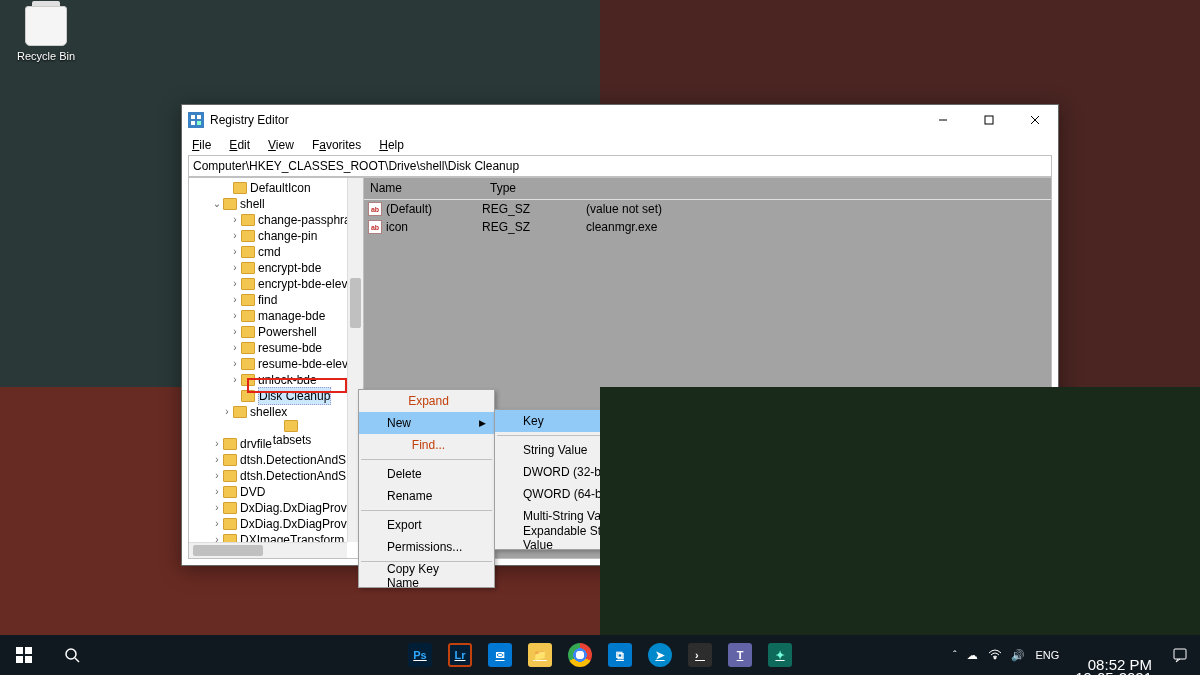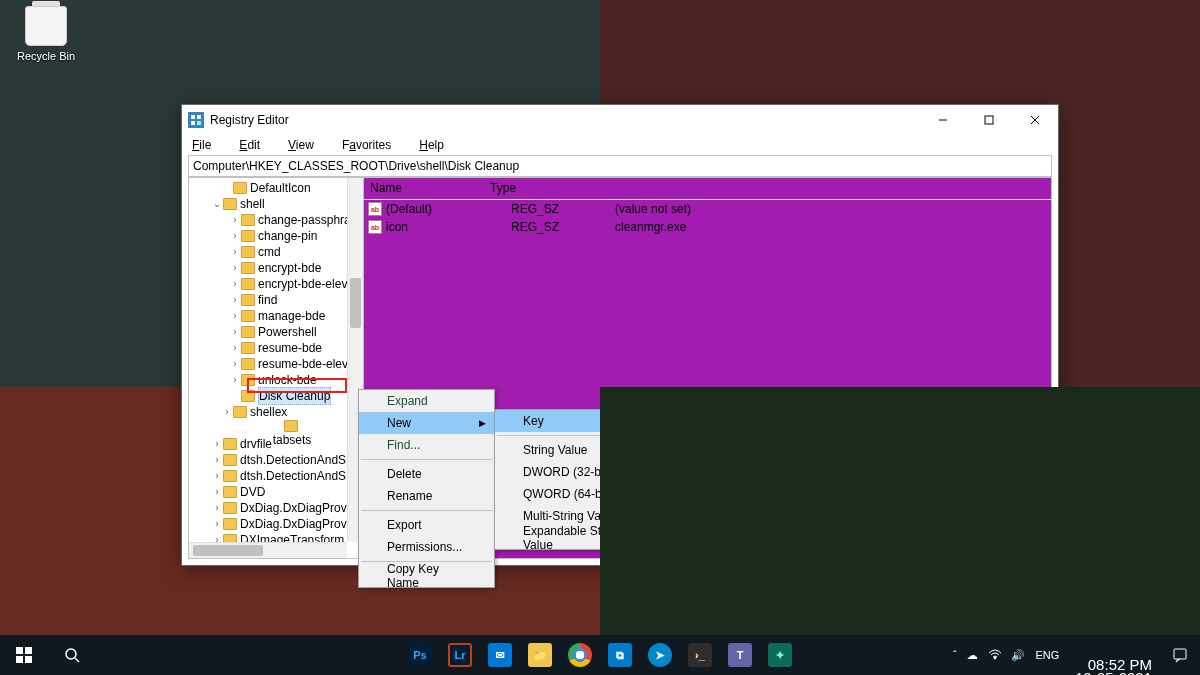--- a/index.html
+++ b/index.html
@@ -19,63 +19,63 @@
 .desktop-icon .bin::before { content:""; position:absolute; top:-6px; left:6px; right:6px; height:5px; background:#e0e0e0; border-radius:2px 2px 0 0; }
 .desktop-icon .label { font-size: 11px; text-shadow: 0 1px 2px #000; }
 
 .window { position:absolute; top:104px; left:181px; width:878px; height:462px; background:#fff; border:1px solid #666; box-shadow:0 4px 20px rgba(0,0,0,.4); display:flex; flex-direction:column; }
 .titlebar { height:30px; display:flex; align-items:center; padding:0 0 0 6px; background:#fff; }
 .titlebar .appicon { width:16px; height:16px; background:#3b82c4; margin-right:6px; display:inline-flex; align-items:center; justify-content:center; }
 .titlebar .appicon svg { width:12px; height:12px; }
 .titlebar .title { flex:1; font-size:12px; }
 .titlebar .winbtn { width:46px; height:30px; display:flex; align-items:center; justify-content:center; }
 
-.menubar { height:20px; display:flex; align-items:center; gap:16px; padding:0 4px; border-bottom:1px solid transparent; }
+.menubar { height:20px; display:flex; align-items:center; gap:6px; padding:0 4px; border-bottom:1px solid transparent; }
 .menubar span { padding:2px 6px; font-size:12px; }
 .menubar span u { text-decoration:underline; }
 
 .addressbar { height:22px; border:1px solid #c0c0c0; margin:0 6px; padding:2px 4px; font-size:12px; display:flex; align-items:center; }
 
 .content { flex:1; display:flex; margin:0 6px 6px; border:1px solid #c0c0c0; overflow:hidden; }
 
 .tree-pane { width:175px; border-right:1px solid #c0c0c0; position:relative; overflow:hidden; background:#fff; }
 .tree { padding:2px 0 0 0; font-size:12px; line-height:16px; position:relative; }
 .tree-row { height:16px; display:flex; align-items:center; white-space:nowrap; padding-left:0; }
 .tree-row .exp { width:12px; text-align:center; color:#666; font-size:10px; }
 .tree-row .folder { width:14px; height:12px; background:#f3c74f; border:1px solid #d4a030; border-radius:1px; margin-right:3px; flex-shrink:0; }
 .tree-row .txt { }
 .tree-row.sel .txt { background:#cce8ff; border:1px dotted #99c; }
 .vscroll { position:absolute; top:0; right:0; width:16px; bottom:16px; background:#f0f0f0; border-left:1px solid #ddd; }
 .vscroll .thumb { position:absolute; left:2px; right:2px; top:100px; height:50px; background:#c0c0c0; border-radius:2px; }
 .hscroll { position:absolute; left:0; right:16px; bottom:0; height:16px; background:#f0f0f0; border-top:1px solid #ddd; }
 .hscroll .thumb { position:absolute; top:2px; bottom:2px; left:4px; width:70px; background:#c0c0c0; border-radius:2px; }
 
-.list-pane { flex:1; background:#a21caf; position:relative; }
+.list-pane { flex:1; background:#a3a3a3; position:relative; }
 .list-header { height:22px; display:flex; border-bottom:1px solid #e0e0e0; }
 .list-header .col { padding:3px 6px; font-size:12px; }
 .col-name { width:120px; } .col-type { width:104px; } .col-data { flex:1; }
 .list-row { height:18px; display:flex; align-items:center; }
 .list-row .valicon { width:14px; height:14px; margin:0 4px; border:1px solid #b08080; background:#fff; display:flex; align-items:center; justify-content:center; font-size:7px; color:#c03030; font-weight:bold; }
 .list-row .n { width:96px; }
-.list-row .t { width:104px;margin-left:29px; }
+.list-row .t { width:104px; }
 .list-row .d { }
 
 .red-box { position:absolute; border:2px solid #e2231a; pointer-events:none; }
 
 .ctx { position:absolute; background:#f0f0f0; border:1px solid #a0a0a0; box-shadow:2px 2px 4px rgba(0,0,0,.25); font-size:12px; }
 .ctx .item { height:22px; display:flex; align-items:center; padding:0 24px 0 28px; position:relative; }
-.ctx .item.disabled { color:#14532d; }
+.ctx .item.disabled { color:#c2410c;justify-content:center; }
 .ctx .item.hl { background:#91c9f7; }
 .ctx .item .arrow { position:absolute; right:8px; font-size:9px; }
 .ctx .sep { height:1px; background:#c0c0c0; margin:3px 2px; }
 
 .taskbar { position:absolute; bottom:0; left:0; right:0; height:40px; background:#101820; display:flex; align-items:center; color:#fff; }
 .tb-left { display:flex; align-items:center; gap:0; }
 .tb-btn { width:48px; height:40px; display:flex; align-items:center; justify-content:center; }
-.tb-center { position:absolute; left:50%; transform:translateX(-50%); display:flex; gap:0; }
+.tb-center { position:absolute; left:50%; transform:translateX(-50%); display:flex; gap:0;text-decoration:underline; }
 .tb-icon { width:40px; height:40px; display:flex; align-items:center; justify-content:center; }
 .tb-right { position:absolute; right:0; display:flex; align-items:center; height:40px; }
 .tray { display:flex; align-items:center; gap:10px; padding:0 8px; font-size:11px; }
 .clock { text-align:right; font-size:15px; line-height:13px; padding:0 8px;margin-top:31px; }
 .tb-icon .sq { width:24px; height:24px; border-radius:3px; display:flex; align-items:center; justify-content:center; font-size:11px; font-weight:bold; }
 </style>
 </head>
 <body>
 
 <div class="desktop">

